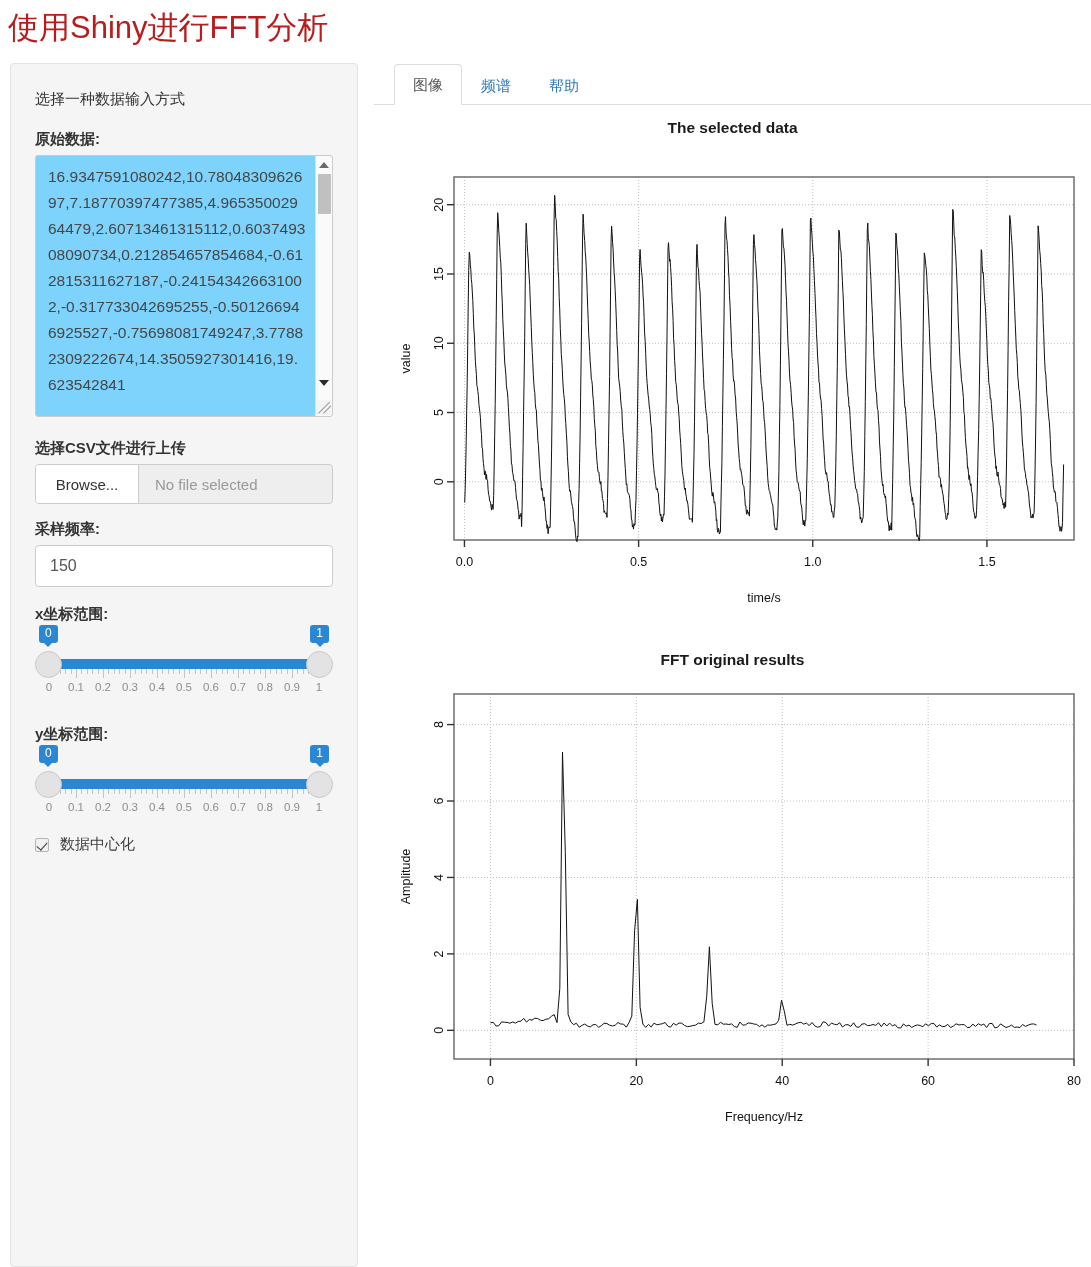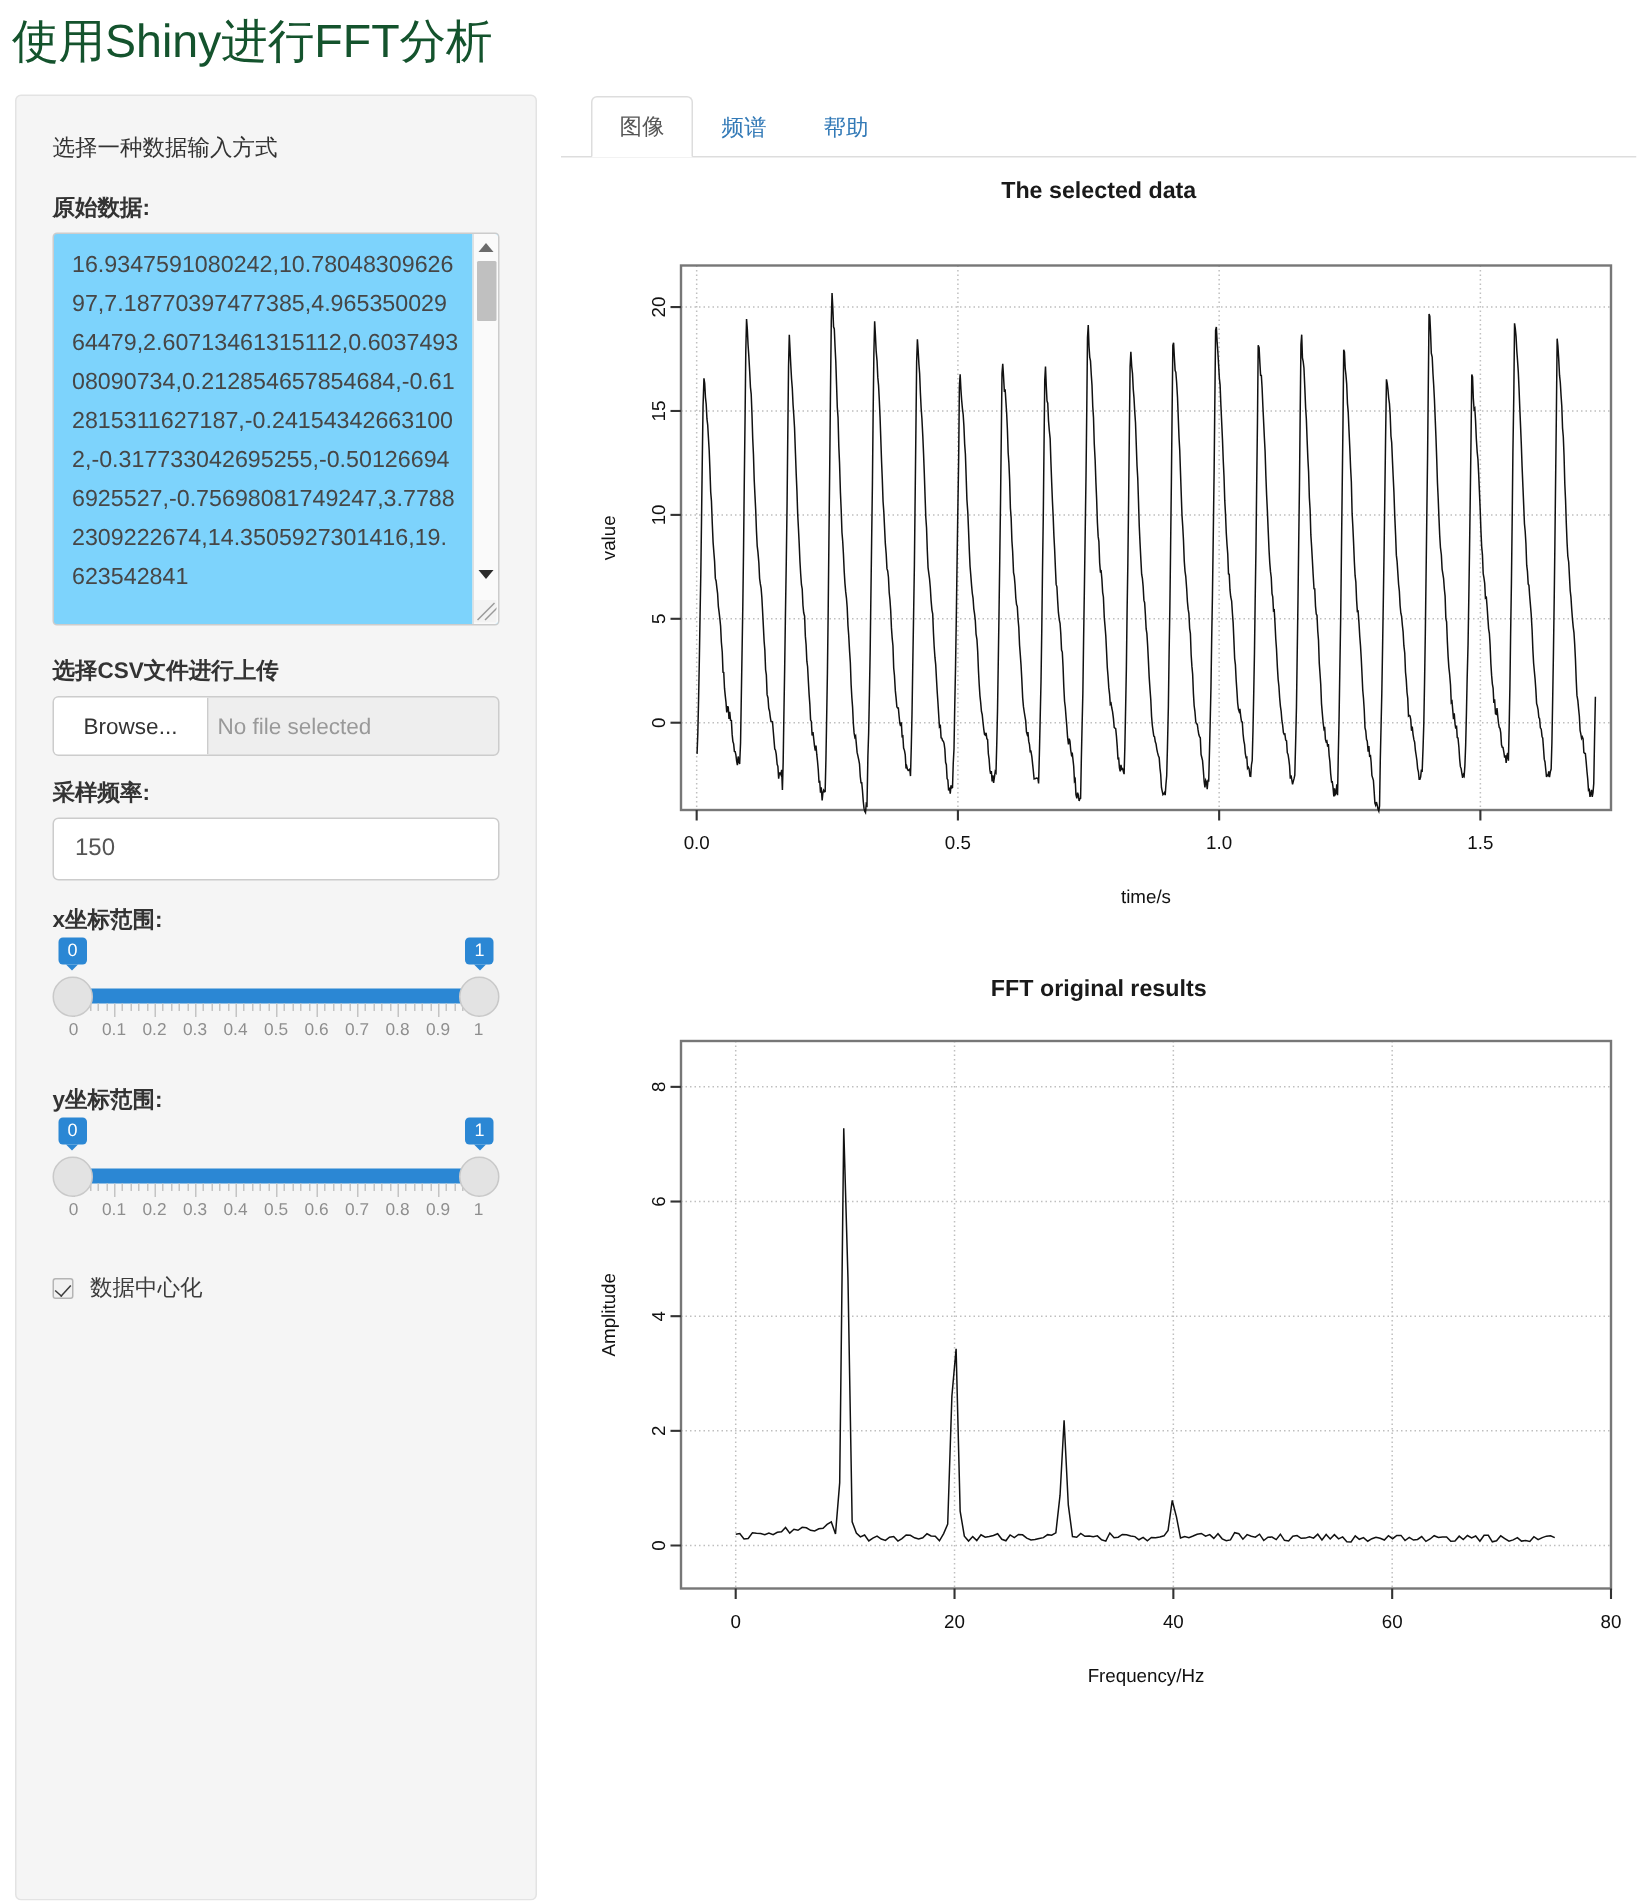--- a/index.html
+++ b/index.html
@@ -10,21 +10,21 @@
     font-family: "Liberation Sans", "DejaVu Sans", sans-serif;
     overflow: hidden;
   }
   .page { position: relative; width: 1091px; height: 1267px; }
 
   .app-title {
     position: absolute;
     left: 8px; top: 6px;
     font-size: 31px;
     font-weight: 400;
-    color: #14532d;
+    color: #b91c1c;
     letter-spacing: 0px;
     line-height: 44px;
   }
 
   
   .sidebar {
     position: absolute;
     left: 10px; top: 63px;
     width: 348px; height: 1204px;
     background: #f5f5f5;
@@ -129,21 +129,21 @@
   .file-browse {
     width: 103px;
     background: #fff;
     border-right: 1px solid #ccc;
     display: flex; align-items: center; justify-content: center;
     font-size: 15px; color: #333;
   }
   .file-name {
     flex: 1;
     display: flex; align-items: center;
-    padding-left: 6px;
+    padding-left: 16px;
     font-size: 15px; color: #999;
   }
 
   
   .check-row, .radio-row {
     display: flex; align-items: center;
     margin-bottom: 11px;
   }
   .cbox {
     width: 14px; height: 14px;
@@ -485,21 +485,21 @@
             <div class="slbl" style="left: 149px;">0.5</div>
             <div class="slbl" style="left: 176px;">0.6</div>
             <div class="slbl" style="left: 203px;">0.7</div>
             <div class="slbl" style="left: 230px;">0.8</div>
             <div class="slbl" style="left: 257px;">0.9</div>
             <div class="slbl" style="left: 284px;">1</div>
           </div>
       </div>
     </div>
 
-    <div class="block" style="margin-top:26px;">
+    <div class="block" style="margin-top:12px;">
       <div class="check-row">
         <span class="cbox checked"></span>
         <span class="opt-label">数据中心化</span>
       </div>
     </div>
 
   </div>
 
   <div class="main">
 

